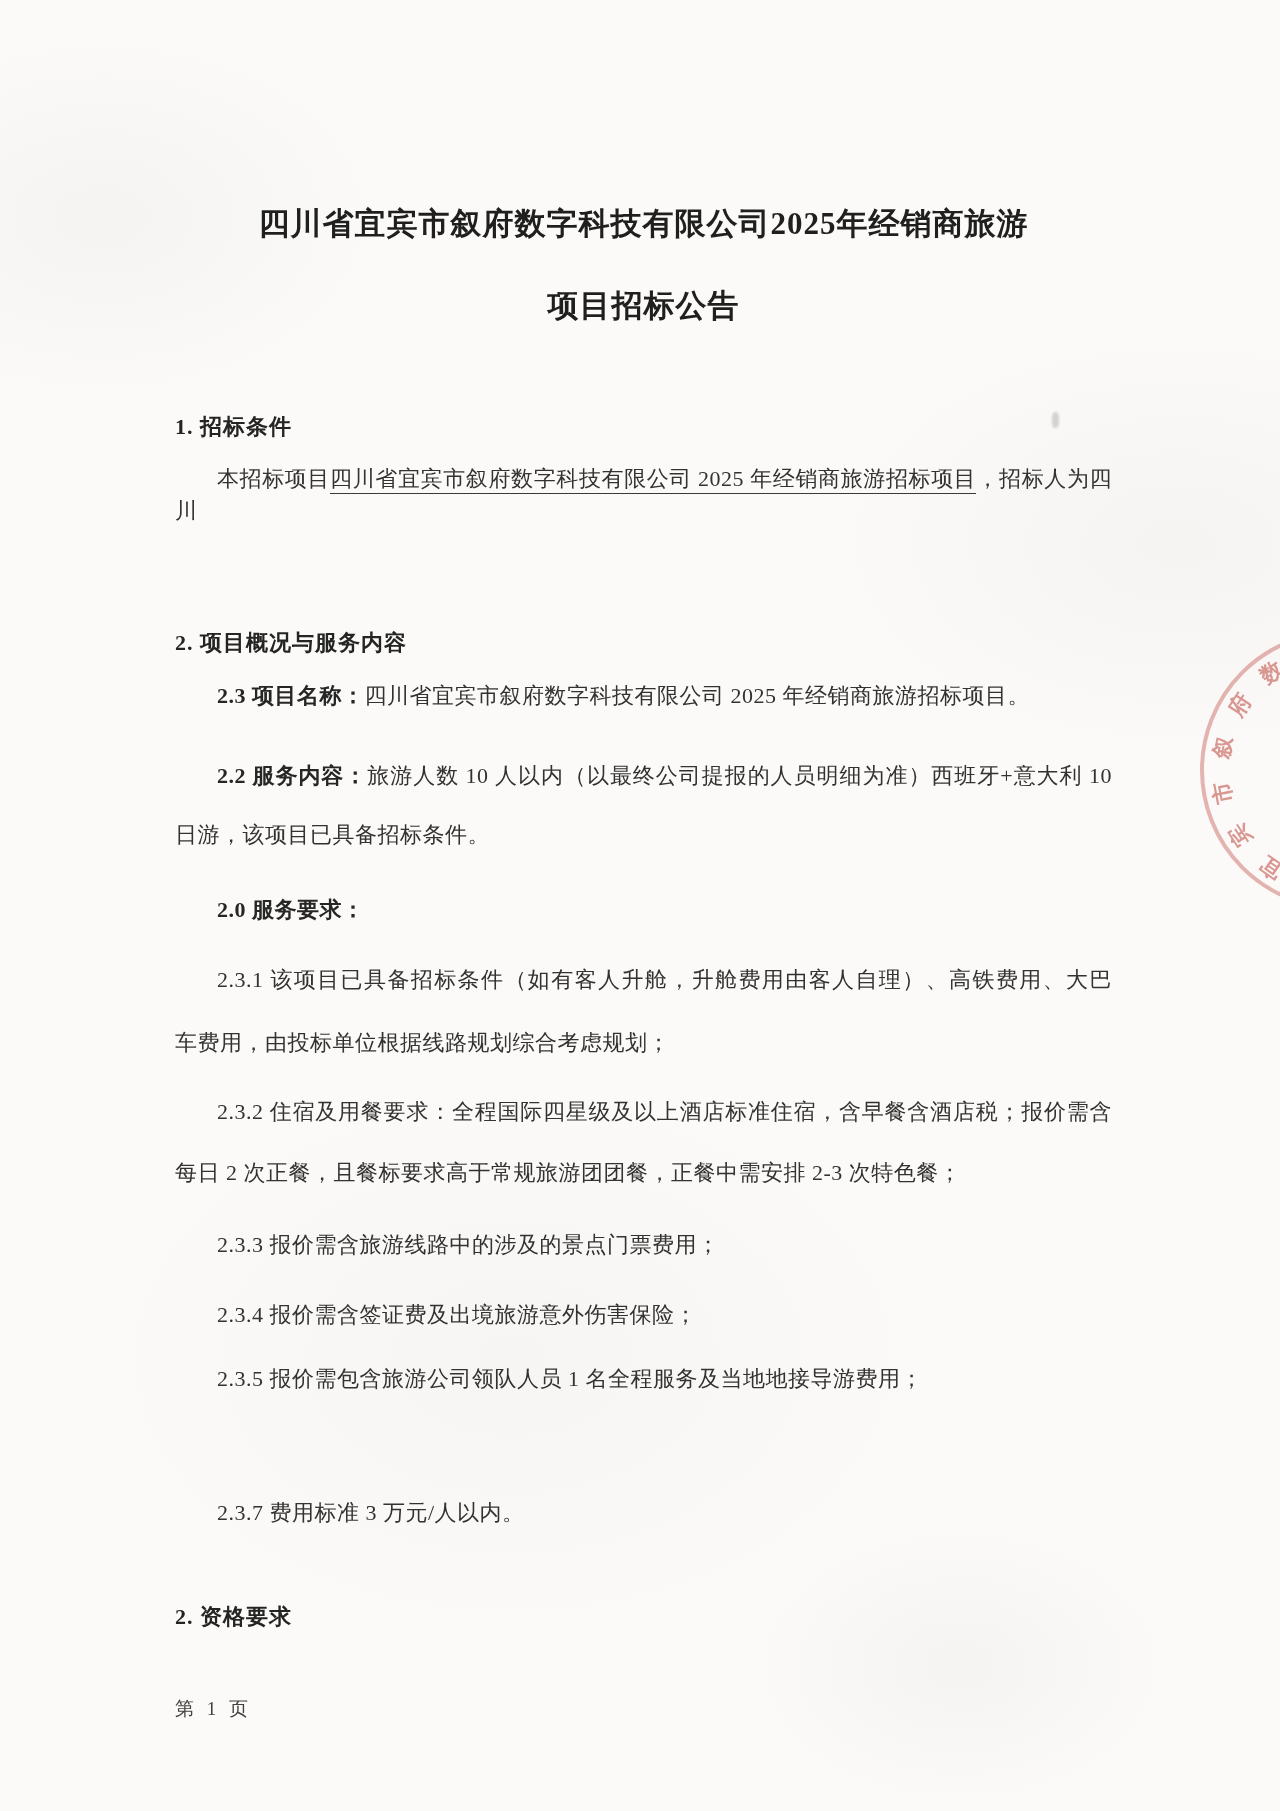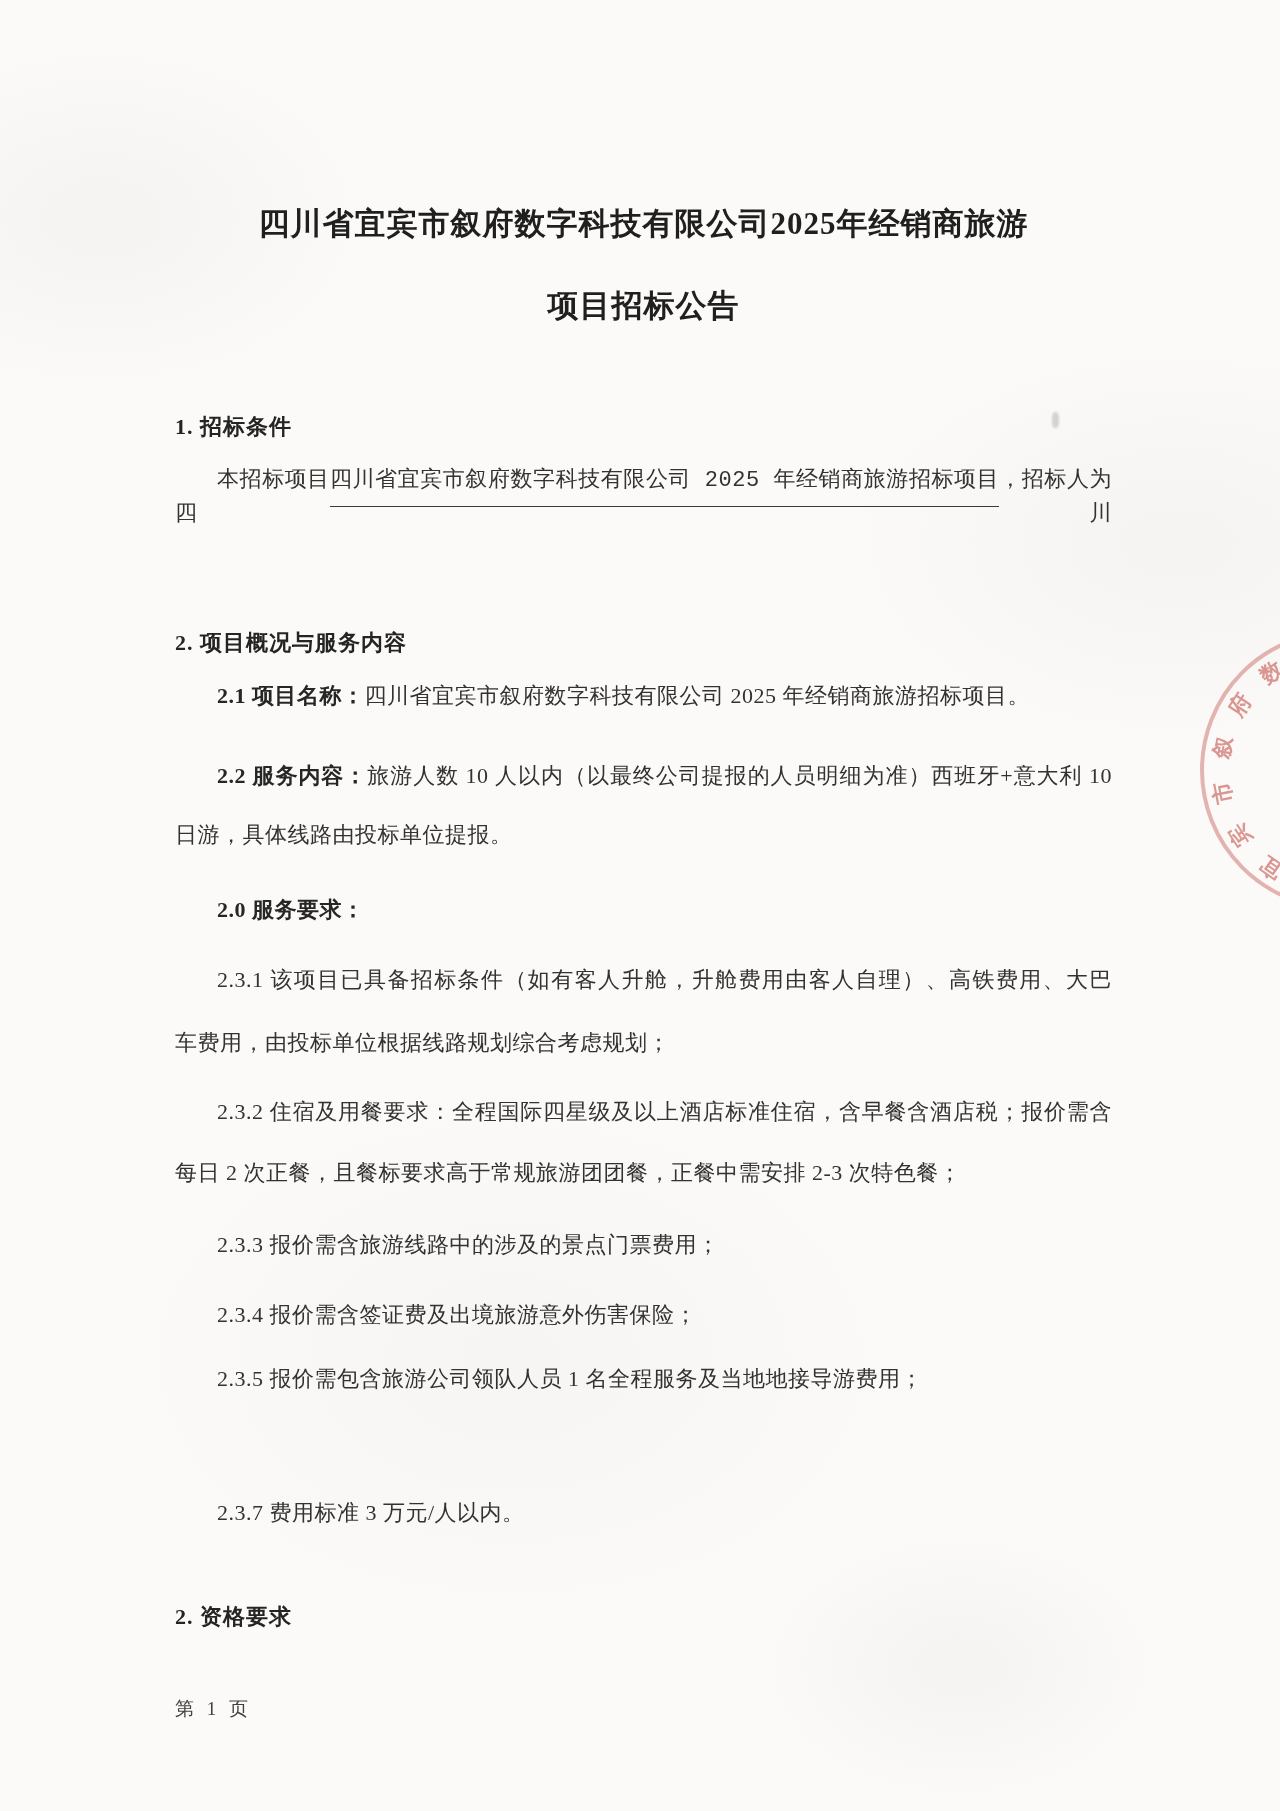--- a/index.html
+++ b/index.html
@@ -45,22 +45,21 @@
     width:937px;
     text-align:center;
     font-size:31px;
     font-weight:bold;
     color:#1f1f1e;
     letter-spacing:1px;
   }
   .bold-label{ font-weight:bold; color:#262625; }
   .uline{
     border-bottom:1.5px solid #3a3a38;
-    padding-bottom:13px;
-    font-family:Liberation Mono, monospace;
+    padding-bottom:2px;
   }
   .footer-line{
     position:absolute;
     left:175px;
     width:937px;
     text-align:left;
     font-size:19px;
     color:#40403e;
     letter-spacing:4px;
   }
@@ -96,27 +95,27 @@
 
   <div class="line heading" style="top:381px">1. 招标条件</div>
 
   <div class="line indent fill" style="top:463px">
     <span>本招标项目</span><span class="uline">四川省宜宾市叙府数字科技有限公司 2025 年经销商旅游招标项目</span><span>，招标人为四川</span>
   </div>
 
   <div class="line heading" style="top:597px">2. 项目概况与服务内容</div>
 
   <div class="line indent" style="top:680px">
-    <span class="bold-label">2.1 项目名称：</span><span>四川省宜宾市叙府数字科技有限公司 2025 年经销商旅游招标项目。</span>
+    <span class="bold-label">2.3 项目名称：</span><span>四川省宜宾市叙府数字科技有限公司 2025 年经销商旅游招标项目。</span>
   </div>
 
   <div class="line indent fill" style="top:760px">
     <span class="bold-label">2.2 服务内容：</span><span>旅游人数 10 人以内（以最终公司提报的人员明细为准）西班牙+意大利 10</span>
   </div>
-  <div class="line" style="top:819px">日游，具体线路由投标单位提报。</div>
+  <div class="line" style="top:819px">日游，该项目已具备招标条件。</div>
 
   <div class="line indent bold-label" style="top:894px">2.0 服务要求：</div>
 
   <div class="line indent fill" style="top:964px">2.3.1 该项目已具备招标条件（如有客人升舱，升舱费用由客人自理）、高铁费用、大巴</div>
   <div class="line" style="top:1027px">车费用，由投标单位根据线路规划综合考虑规划；</div>
 
   <div class="line indent fill" style="top:1096px">2.3.2 住宿及用餐要求：全程国际四星级及以上酒店标准住宿，含早餐含酒店税；报价需含</div>
   <div class="line" style="top:1157px">每日 2 次正餐，且餐标要求高于常规旅游团团餐，正餐中需安排 2-3 次特色餐；</div>
 
   <div class="line indent" style="top:1229px">2.3.3 报价需含旅游线路中的涉及的景点门票费用；</div>

